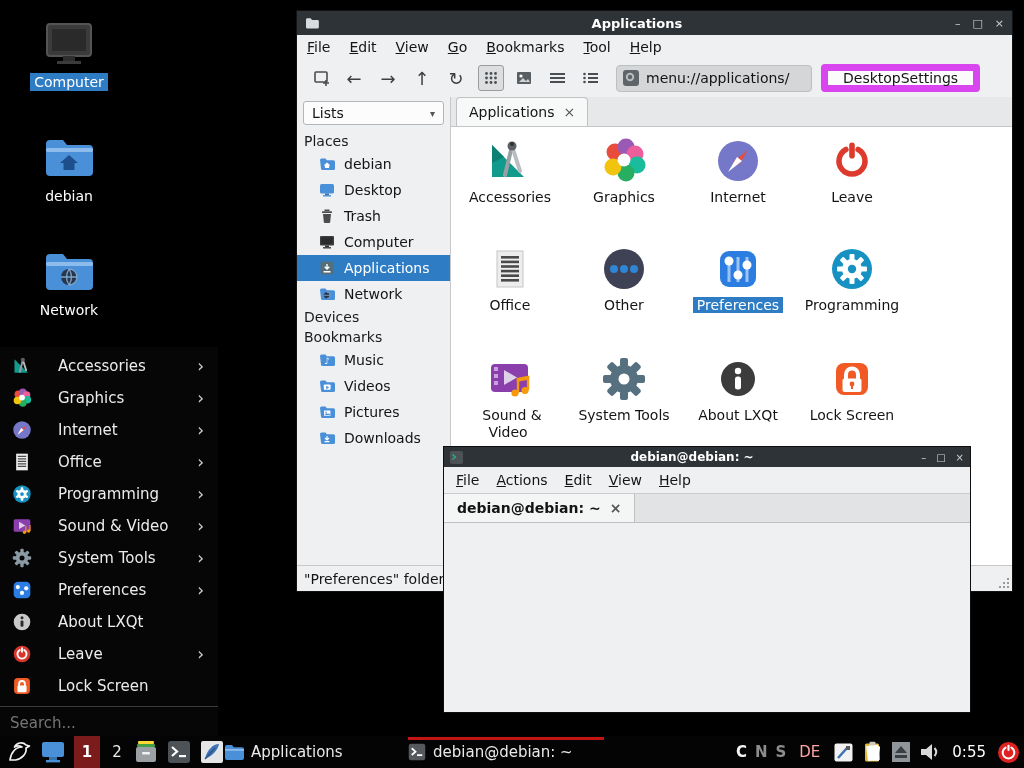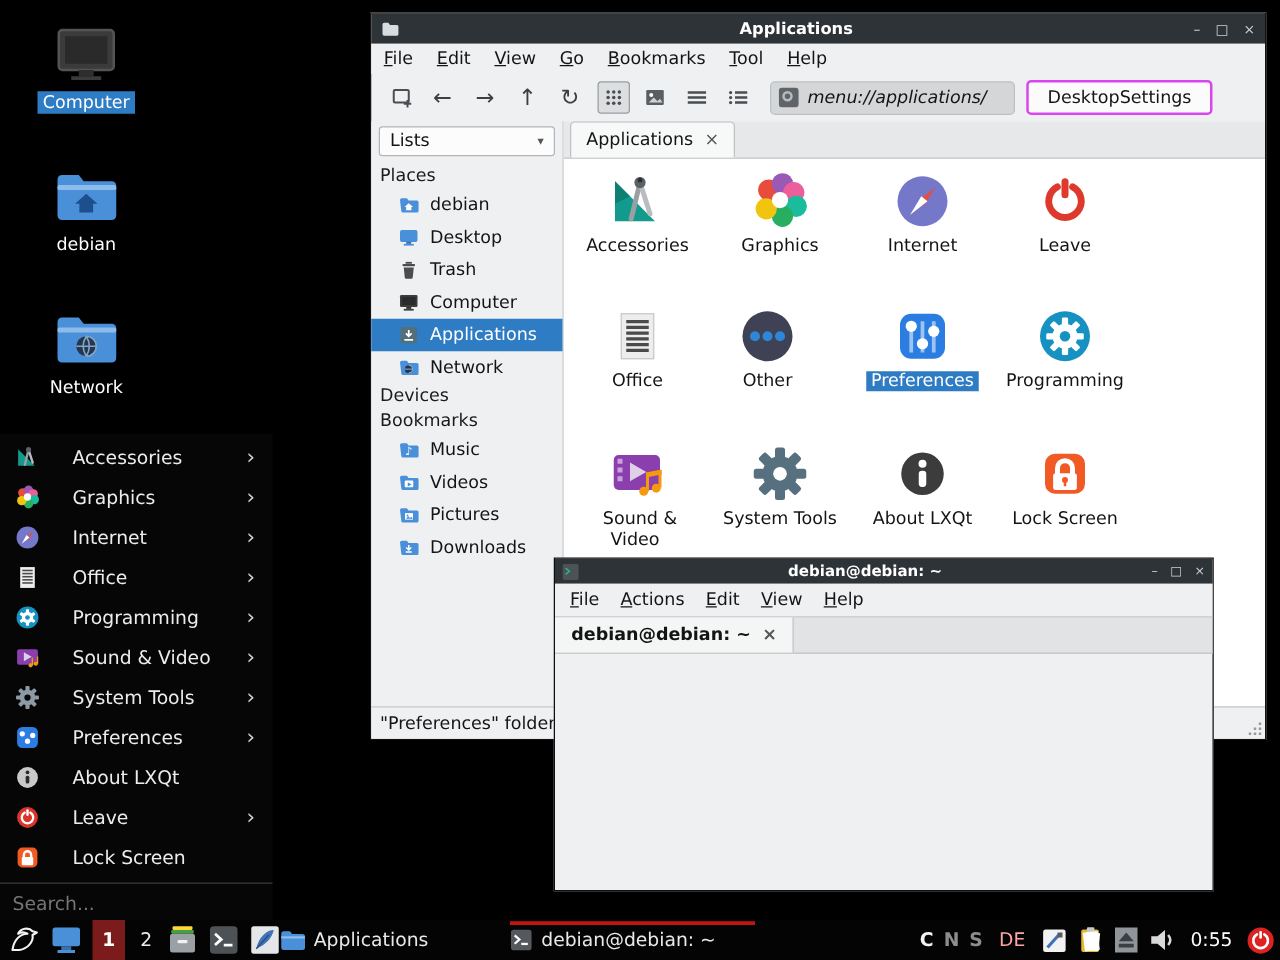--- a/index.html
+++ b/index.html
@@ -31,23 +31,23 @@
 
   
   #fm { position:absolute; left:296px; top:10px; width:717px; height:582px; background:#eff0f1; border:1px solid #121212; z-index:10; }
   #fm .titlebar { height:24px; padding:0 8px; font-size:13px; }
   #fm .tb-btns { font-size:11px; }
   #fm .menubar { height:24px; gap:19px; padding-left:10px; font-size:14px; }
   .fm-toolbar { height:38px; display:flex; align-items:center; padding-left:12px; color:#3c4043; }
   .nav-glyph { font-size:18px; width:24px; text-align:center; margin-right:10px; }
   .tool-btn { width:26px; height:26px; display:flex; align-items:center; justify-content:center; margin-right:7px; }
   .tool-btn.active { background:#dcdee0; border:1px solid #989da1; border-radius:3px; }
-  .addr { display:flex; align-items:center; height:27px; width:196px; background:#d4d6d8; border:1px solid #bcc0c3; border-radius:4px; padding:0 6px; margin-left:6px; flex:none;font-style:italic; }
+  .addr { display:flex; align-items:center; height:27px; width:196px; background:#d4d6d8; border:1px solid #bcc0c3; border-radius:4px; padding:0 6px; margin-left:6px; flex:none; }
   .addr-text { font-size:14px; color:#141414; margin-left:7px; white-space:nowrap; }
-  .ds-btn { height:28px; padding:0 15px; margin-left:9px; background:#fbfbfb; border:2px solid #d946ef; border-radius:4px; font-size:14px; color:#141414; display:flex; align-items:center; }
+  .ds-btn { height:28px; padding:0 15px; margin-left:9px; background:#fbfbfb; border:7px solid #d946ef; border-radius:4px; font-size:14px; color:#141414; display:flex; align-items:center; }
   .fm-body { position:absolute; top:86px; bottom:26px; left:0; right:0; display:flex; }
   .fm-sidebar { width:154px; border-right:1px solid #c6c8ca; padding-top:2px; flex:none; background:#eff0f1; }
   .lists-combo { margin:2px 6px 6px 6px; height:24px; background:#fcfcfc; border:1px solid #b2b6b9; border-radius:3px; display:flex; align-items:center; padding:0 8px; font-size:14px; color:#141414; }
   .combo-arrow { margin-left:auto; font-size:10px; color:#555; }
   .side-header { font-size:14px; color:#1a1a1a; padding:2px 0 2px 7px; height:20px; }
   .side-item { height:26px; display:flex; align-items:center; padding-left:22px; gap:9px; font-size:14px; color:#141414; }
   .side-item.sel { background:#2e7cc3; color:#fff; }
   .side-item svg { width:16px; height:16px; flex:none; }
   .fm-main { flex:1; display:flex; flex-direction:column; background:#fff; min-width:0; }
   .tabbar { height:30px; background:#e7e8e9; border-bottom:1px solid #c3c5c7; display:flex; align-items:flex-end; flex:none; }
@@ -376,21 +376,21 @@
                   <rect x="15" y="15.6" width="18" height="2.6"></rect>
                   <rect x="15" y="20.2" width="18" height="2.6"></rect>
                   <rect x="15" y="24.8" width="18" height="2.6"></rect>
                   <rect x="15" y="29.4" width="18" height="2.6"></rect>
                   <rect x="15" y="34" width="18" height="2.6"></rect>
                 </g>
               </svg>
             </div>
           <div class="app-label"><span>Office</span></div>
         </div>
-        <div class="app-cell" style="left:108px; top:118px;">
+        <div class="app-cell" style="left:118px; top:118px;">
           <div class="app-ico">
               <svg viewBox="0 0 48 48">
                 <circle cx="24" cy="24" r="20" fill="#3e4254"></circle>
                 <circle cx="14" cy="24" r="4" fill="#2f86d6"></circle>
                 <circle cx="24" cy="24" r="4" fill="#2f86d6"></circle>
                 <circle cx="34" cy="24" r="4" fill="#2f86d6"></circle>
               </svg>
             </div>
           <div class="app-label"><span>Other</span></div>
         </div>

